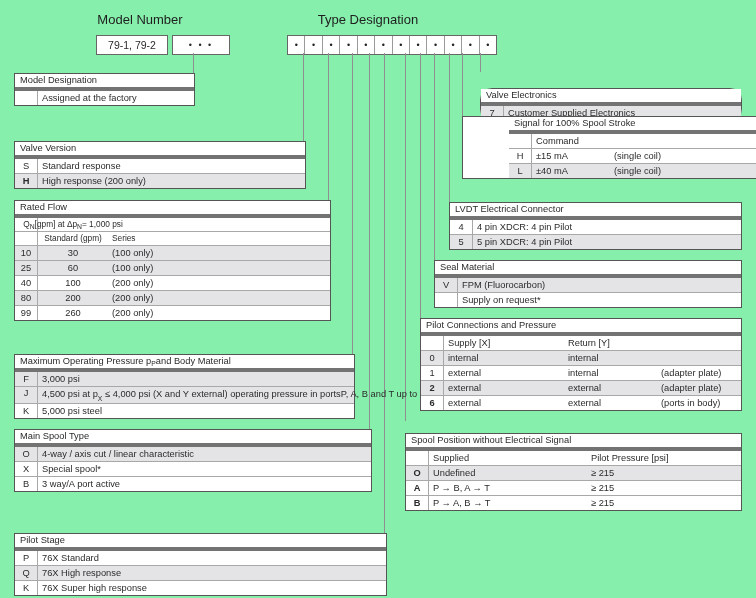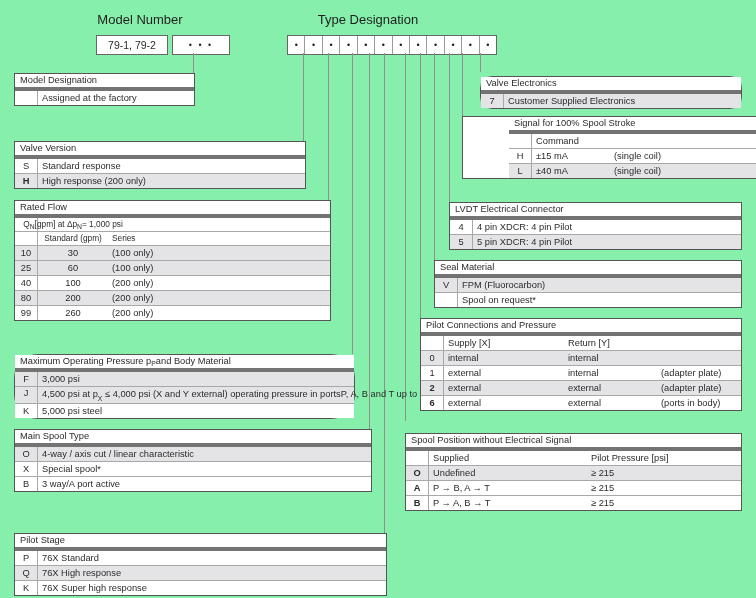--- a/index.html
+++ b/index.html
@@ -25,24 +25,24 @@
   .cell.code{width:18px;flex:none;justify-content:center;border-right:1px solid #a8a8a8;padding:0 2px;}
   .cell.bold{font-weight:bold;}
   .cell:last-child{flex:1;}
   .ln{line-height:12px;}
   .sub{font-size:6.8px;vertical-align:-2px;position:relative;top:2px;}
   .multi .cell{align-items:flex-start;padding-top:1px;}
   
   #t-model_designation{left:14px;top:73px;width:179px;}
   #t-valve_version{left:14px;top:141px;width:290px;}
   #t-rated_flow{left:14px;top:200px;width:315px;}
-  #t-max_pressure{left:14px;top:354px;width:339px;border-radius:24px;}
+  #t-max_pressure{left:14px;top:354px;width:339px;}
   #t-main_spool{left:14px;top:429px;width:356px;}
   #t-pilot_stage{left:14px;top:533px;width:371px;}
-  #t-valve_electronics{left:480px;top:76px;width:260px;border-radius:12px;}
+  #t-valve_electronics{left:480px;top:88px;width:260px;border-radius:12px;}
   #t-signal_stroke{left:462px;top:116px;width:278px;padding-left:46px;}
   #t-lvdt{left:449px;top:202px;width:291px;}
   #t-seal{left:434px;top:260px;width:306px;}
   #t-pilot_conn{left:420px;top:318px;width:320px;}
   #t-spool_position{left:405px;top:433px;width:335px;}
   
   #t-rated_flow .c1{width:62px;flex:none;justify-content:center;}
   #t-signal_stroke .c1{width:70px;flex:none;}
   #t-pilot_conn .c1{width:105px;flex:none;}
   #t-pilot_conn .c2{width:85px;flex:none;margin-left:7px;}
@@ -236,21 +236,21 @@
       </div>
     </div>
   <div class="tbl" id="t-seal">
       <div class="ttl">Seal Material</div>
       <div class="row shaded">
         <div class="cell code">V</div>
         <div class="cell c1">FPM (Fluorocarbon)</div>
       </div>
       <div class="row">
         <div class="cell code"></div>
-        <div class="cell c1">Spool on request*</div>
+        <div class="cell c1">Supply on request*</div>
       </div>
     </div>
   <div class="tbl" id="t-pilot_conn">
       <div class="ttl">Pilot Connections and Pressure</div>
       <div class="row">
         <div class="cell code"></div>
         <div class="cell c1">Supply [X]</div>
         <div class="cell c2">Return [Y]</div>
       </div>
       <div class="row shaded">

